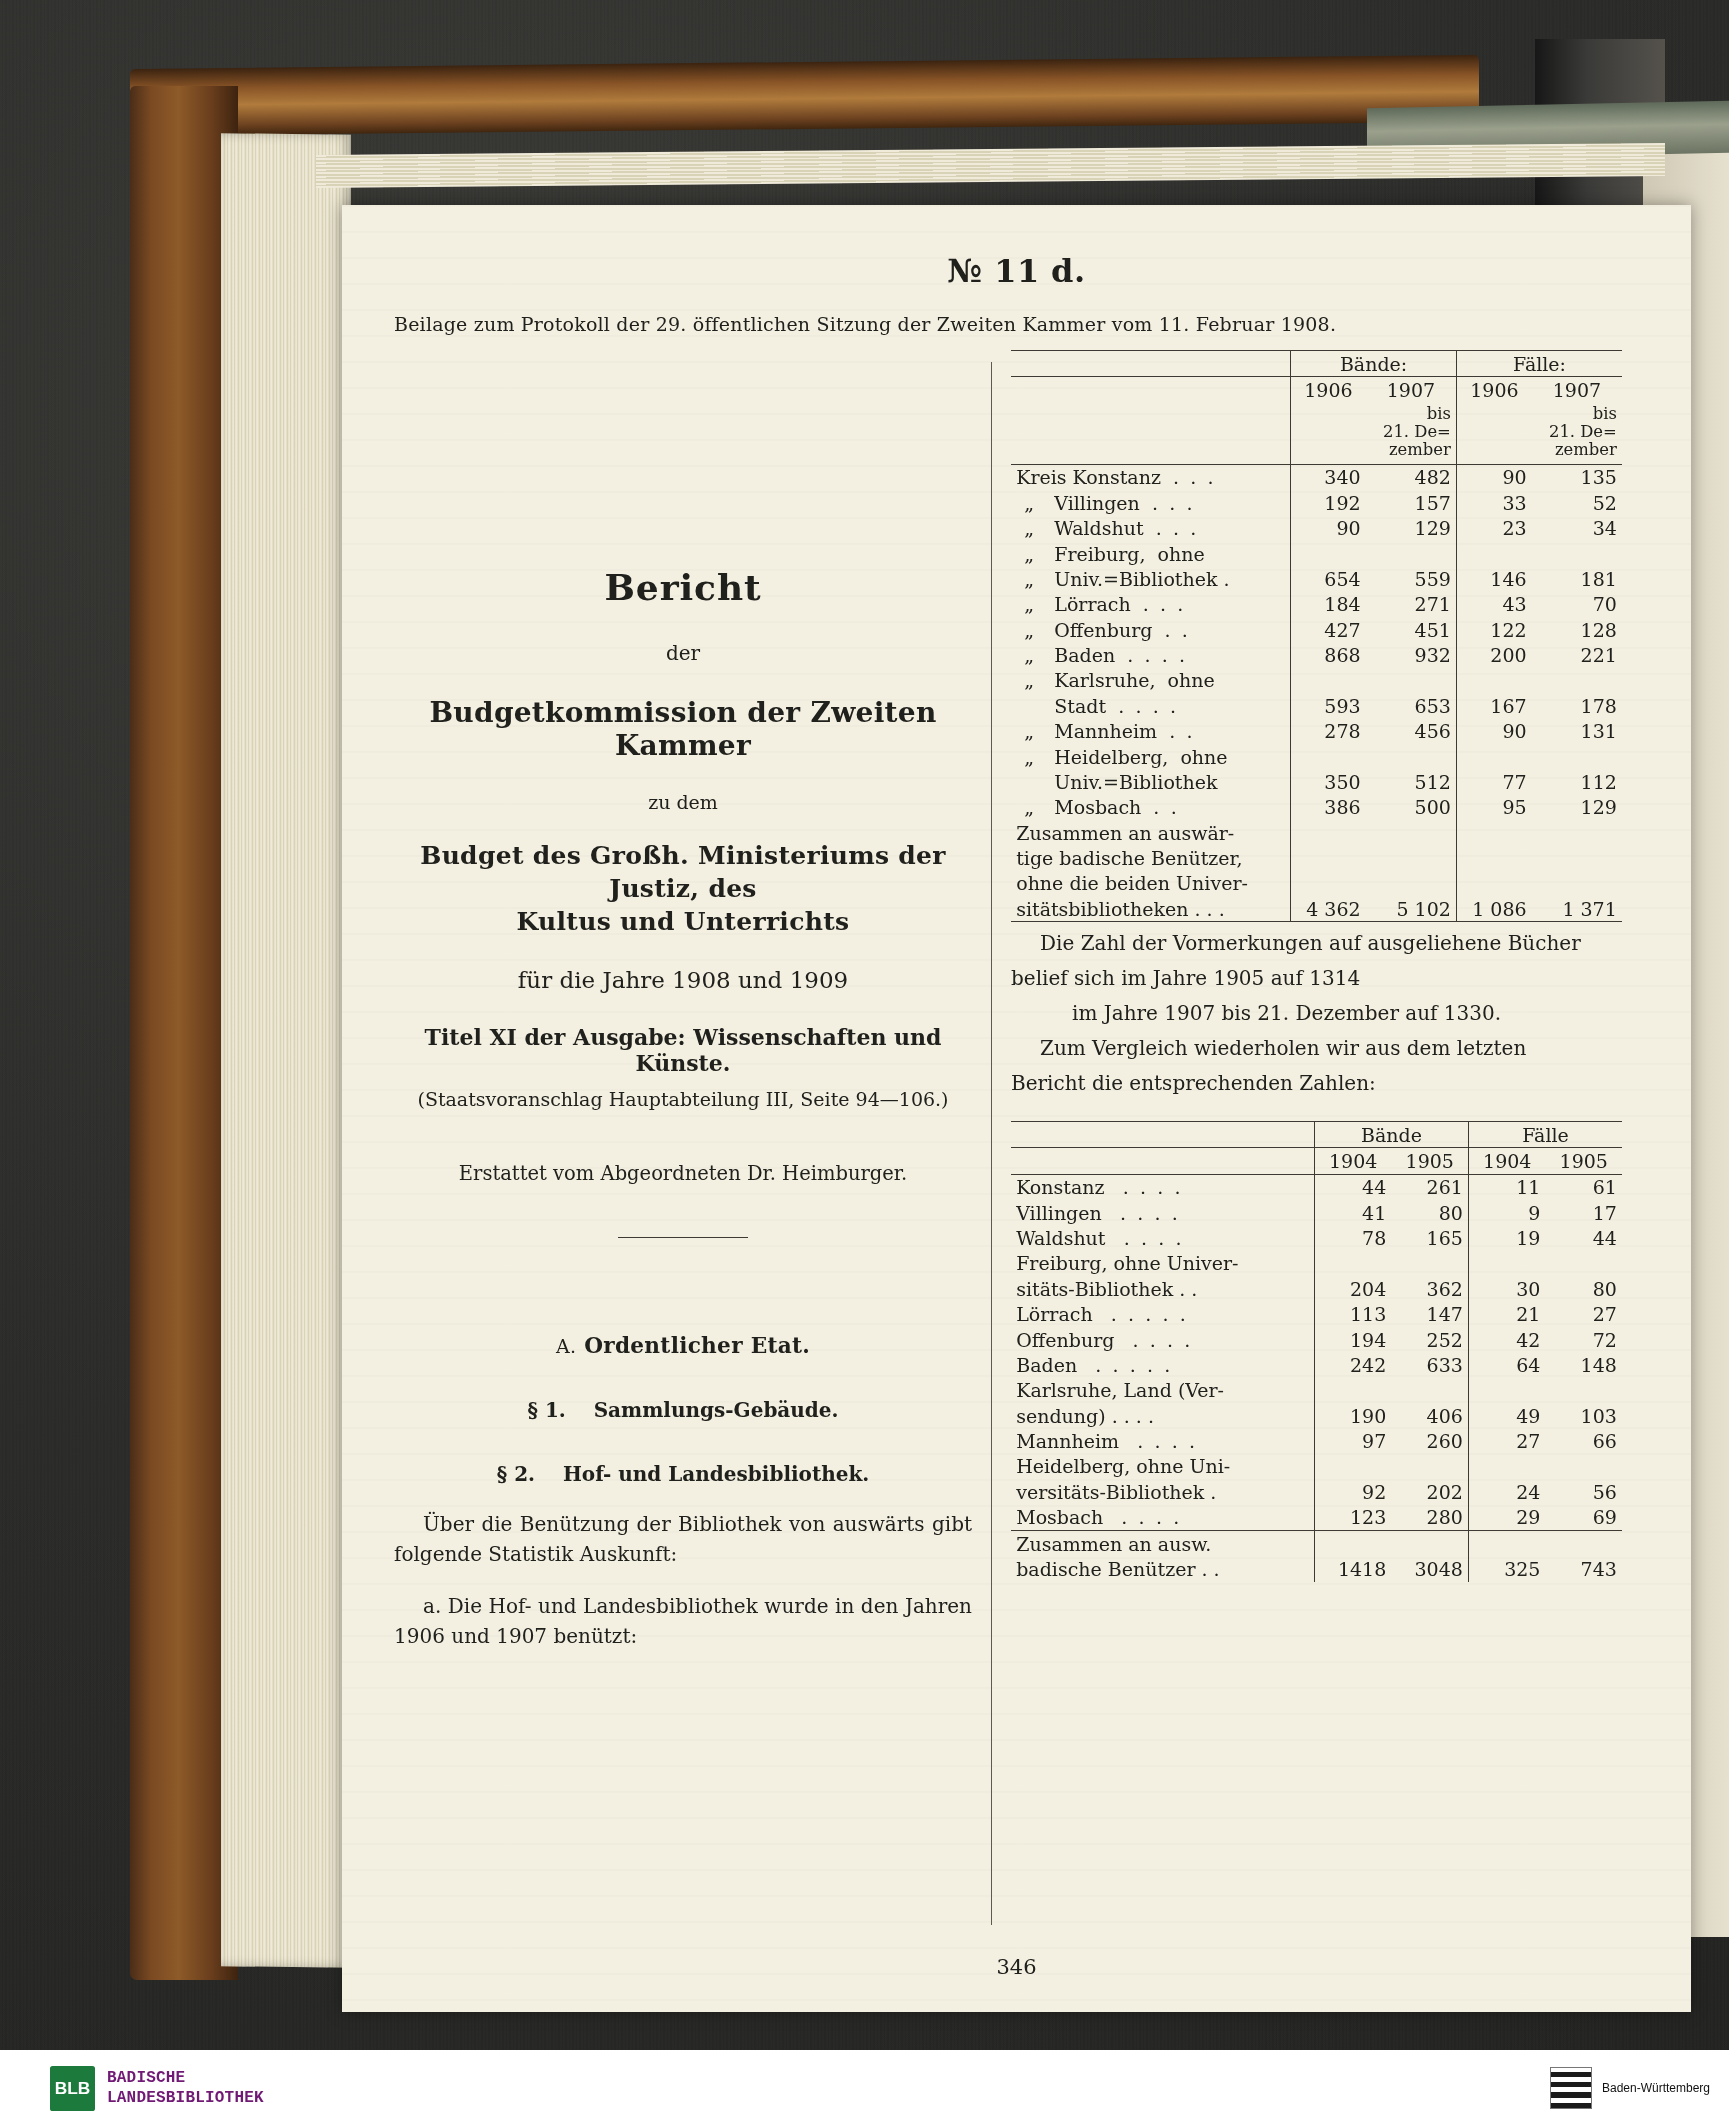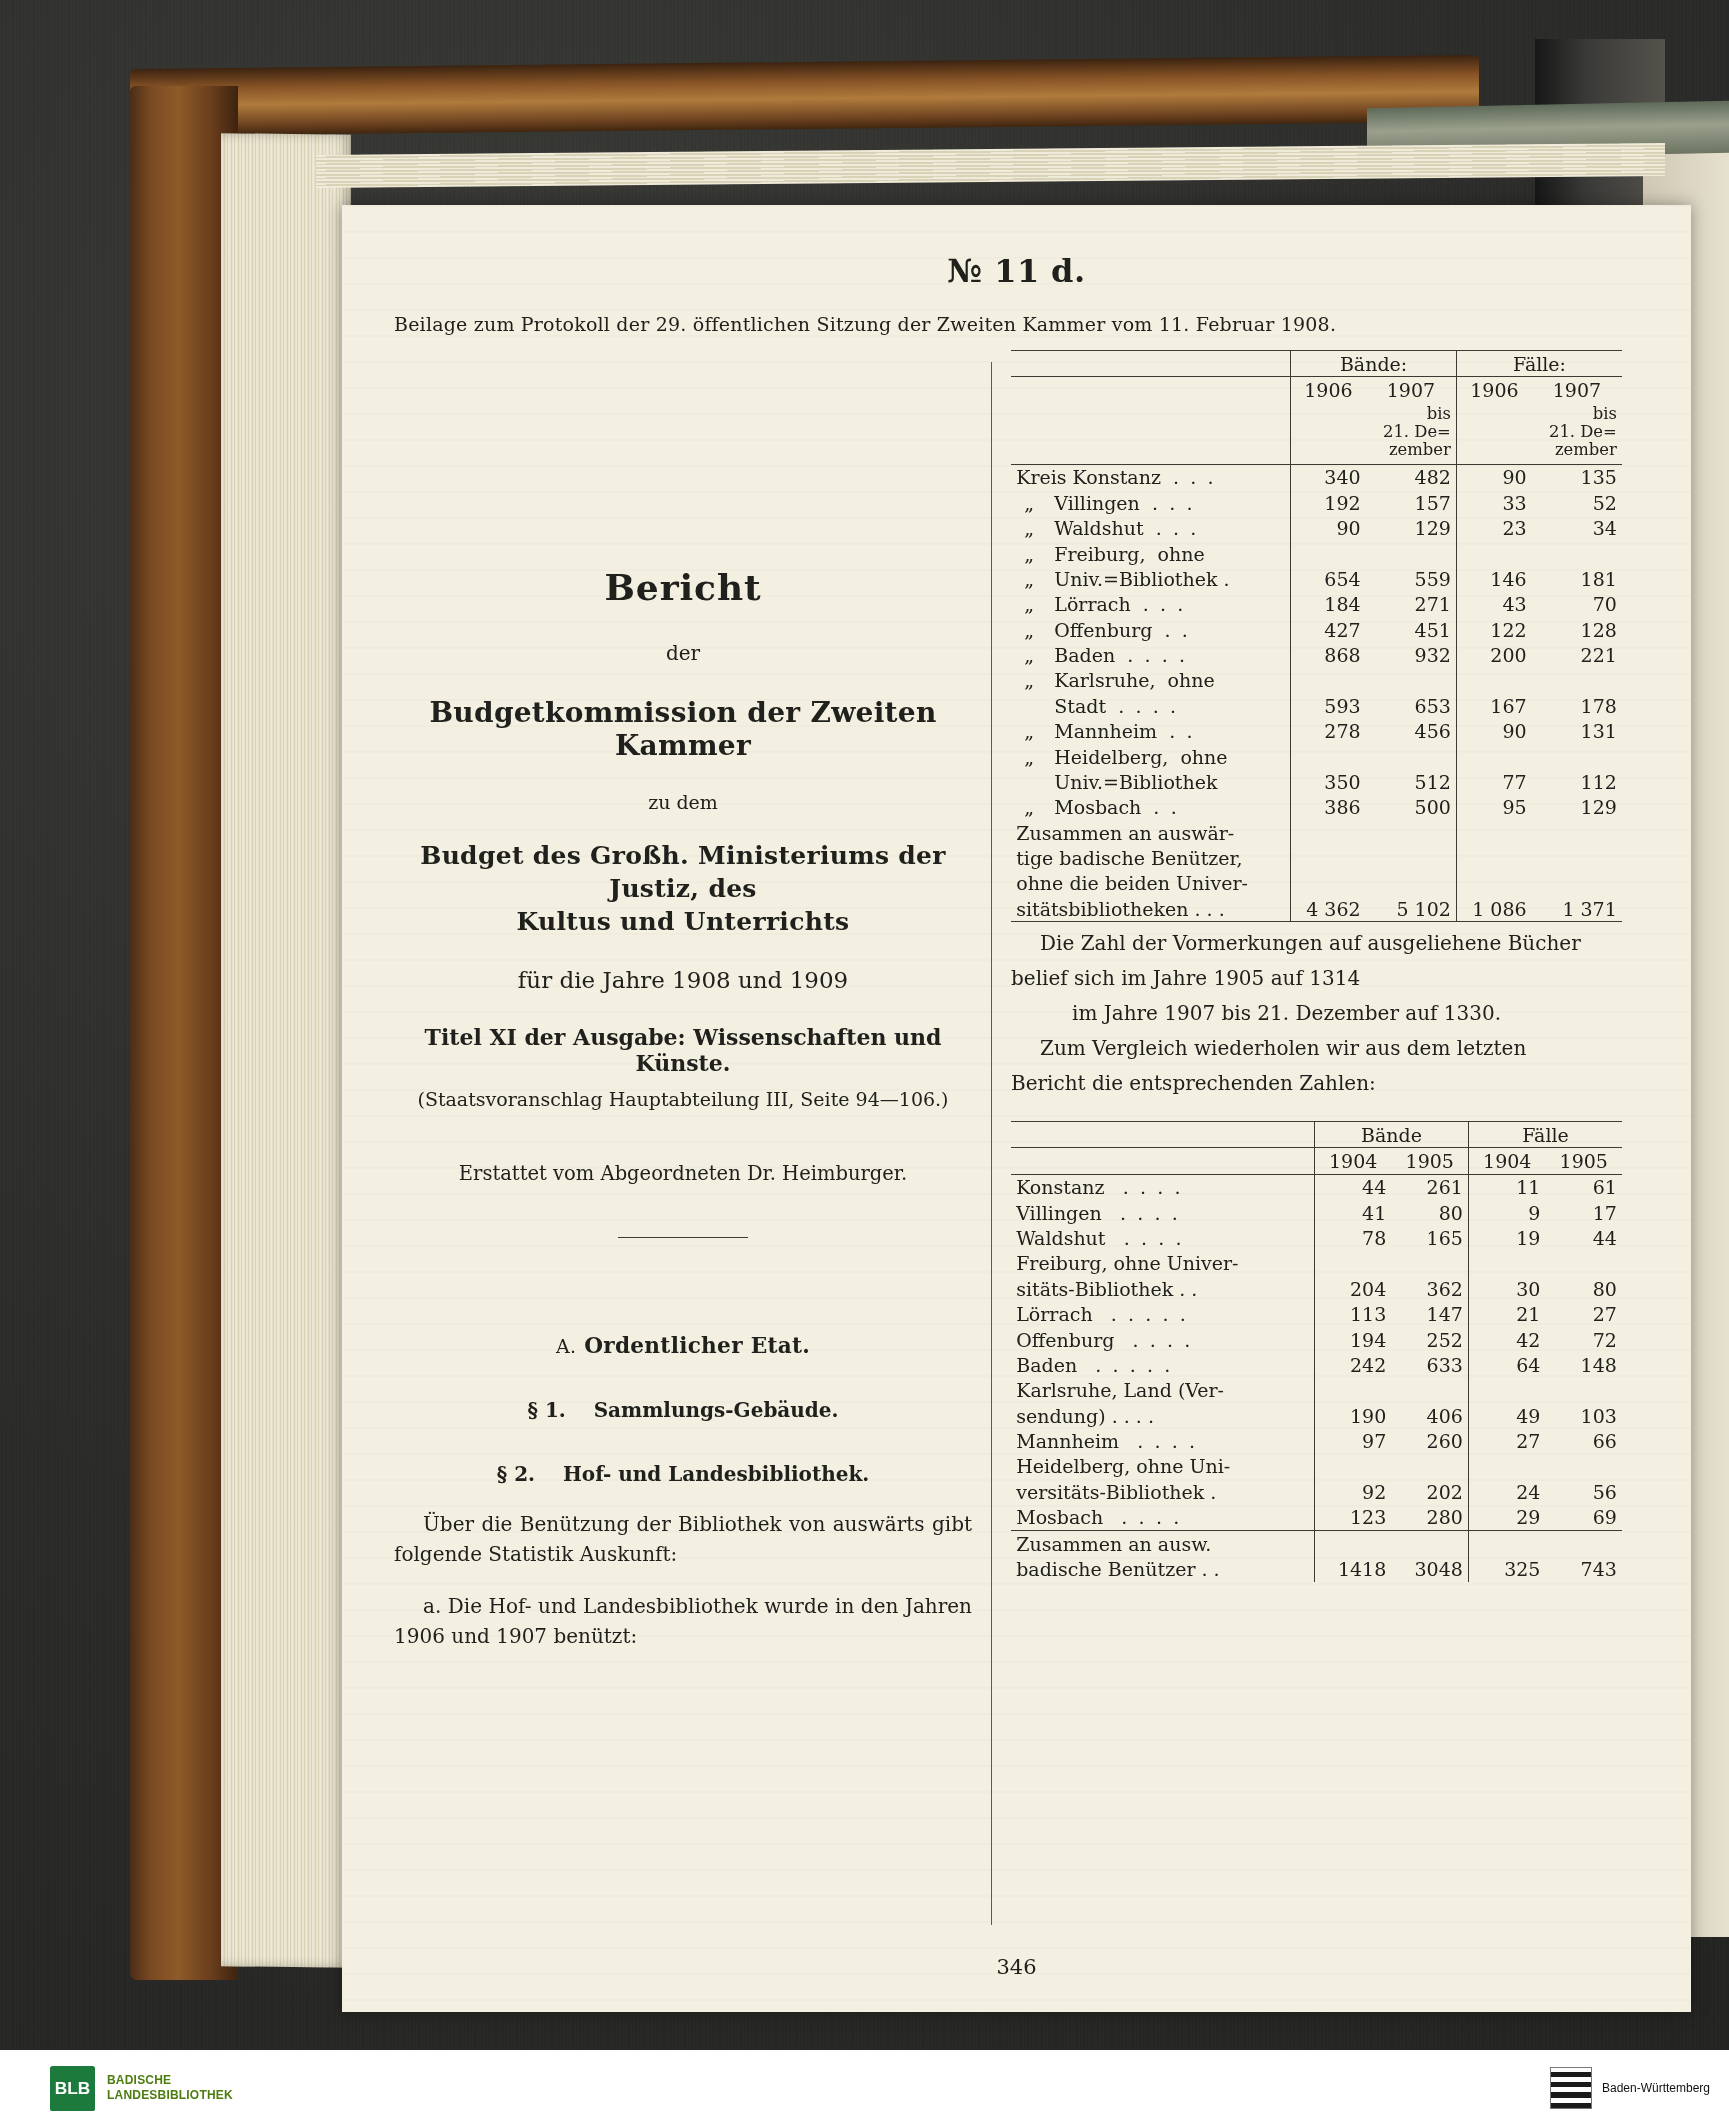--- a/index.html
+++ b/index.html
@@ -295,25 +295,25 @@
     width: 45px; height: 45px;
     background: #1c7a3c;
     color: #fff;
     font-family: "Liberation Sans", sans-serif;
     font-size: 17.3px;
     font-weight: bold;
     display:flex; align-items:center; justify-content:center;
     border-radius: 2.6px;
   }
   .blb-text {
-    font-family: Liberation Sans, sans-serif;
-    font-size: 12px;
+    font-family: Liberation Mono, monospace;
+    font-size: 16px;
     font-weight: bold;
     line-height: 1.25;
-    color: #4d7c0f;
+    color: #701a75;
     letter-spacing: 0.2px;
   }
   .bw-logo { display:flex; align-items:center; gap:10.4px; }
   .bw-crest {
     width: 40px; height: 40px;
     background: repeating-linear-gradient(0deg,#1a1a1a 0 5.2px,#ffffff 5.2px 10.4px);
     border: 0.9px solid #777;
   }
   .bw-text {
     font-family: "Liberation Sans", sans-serif;

